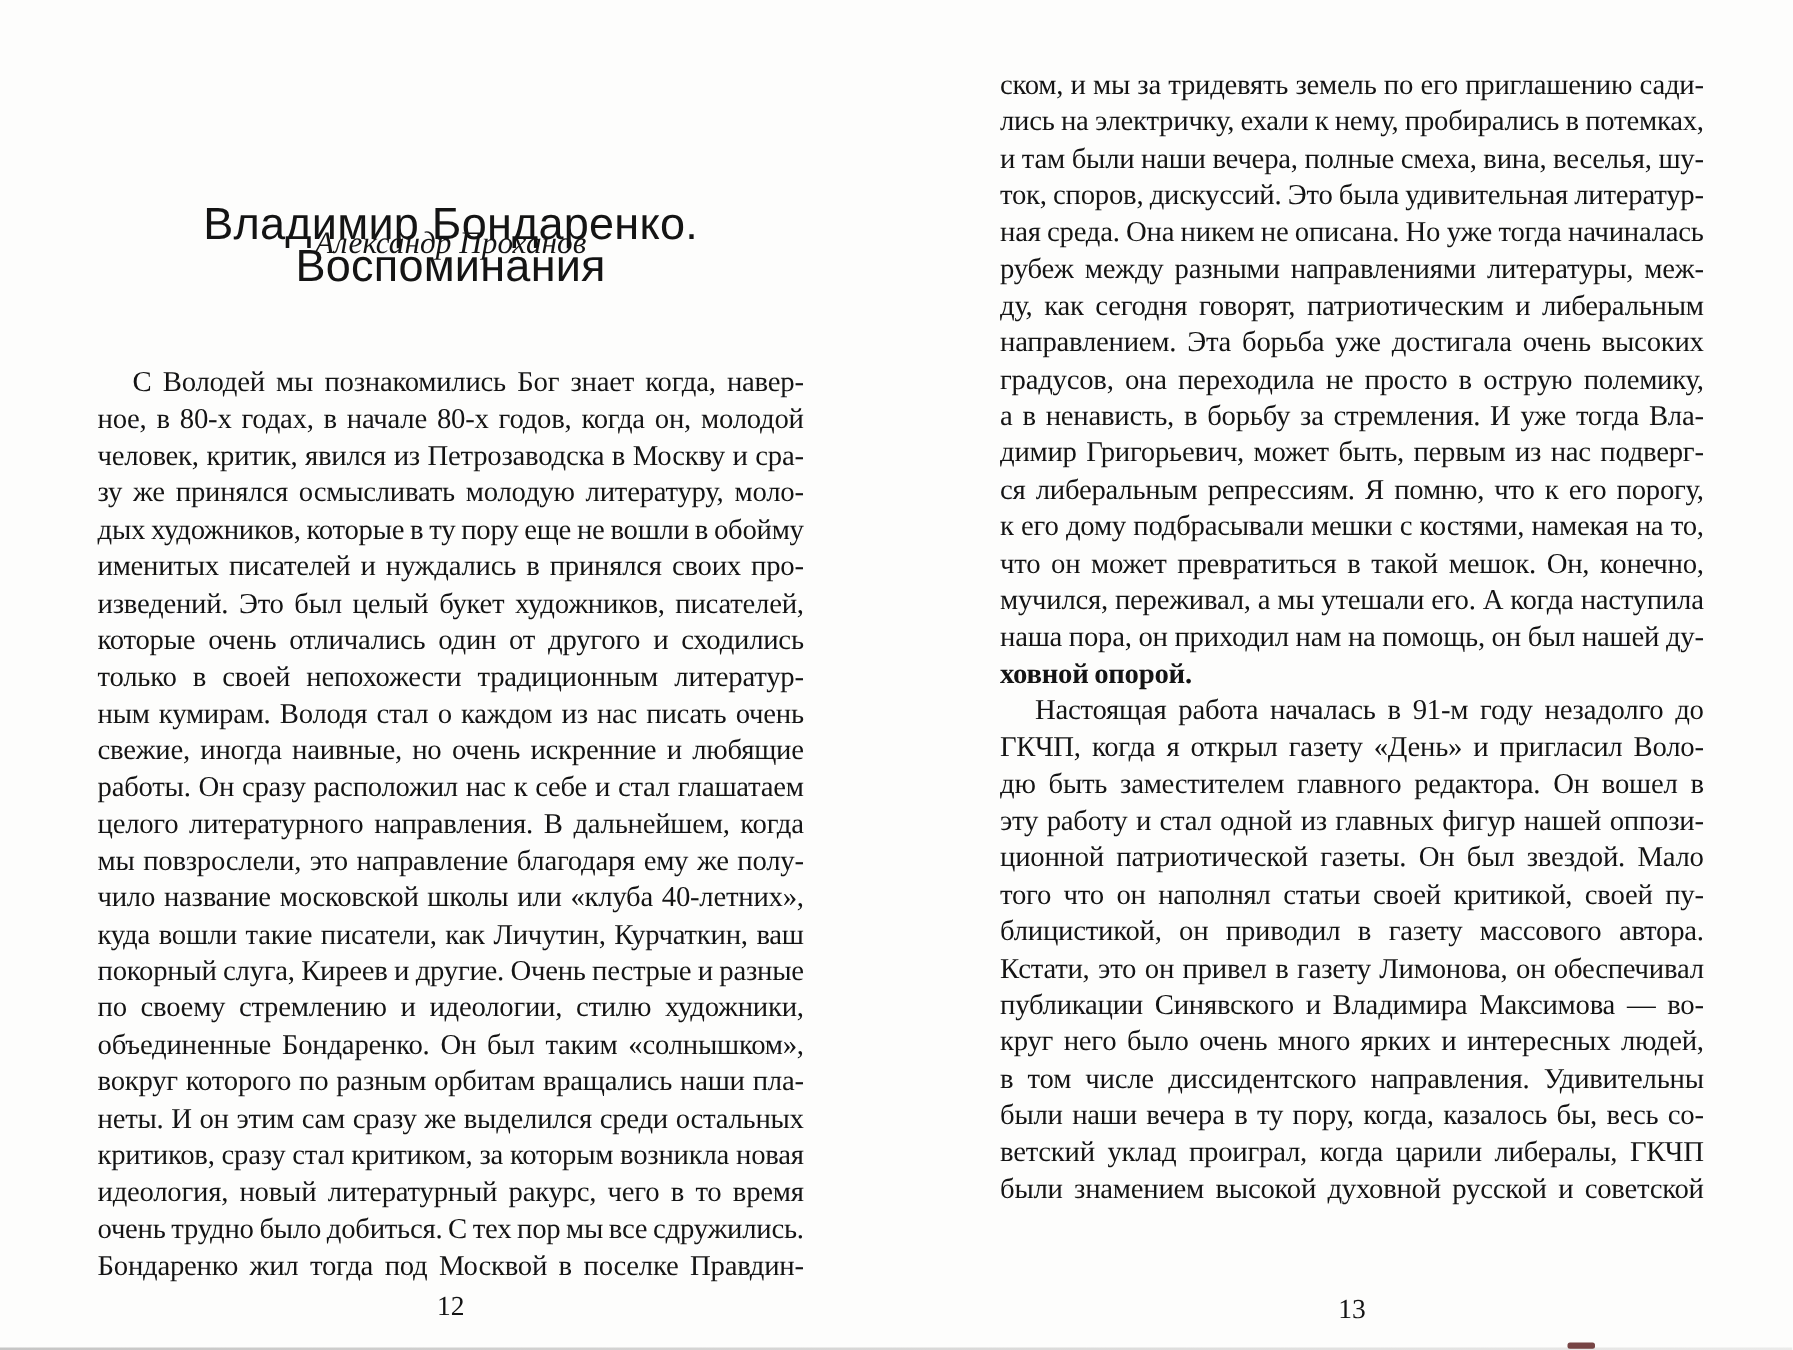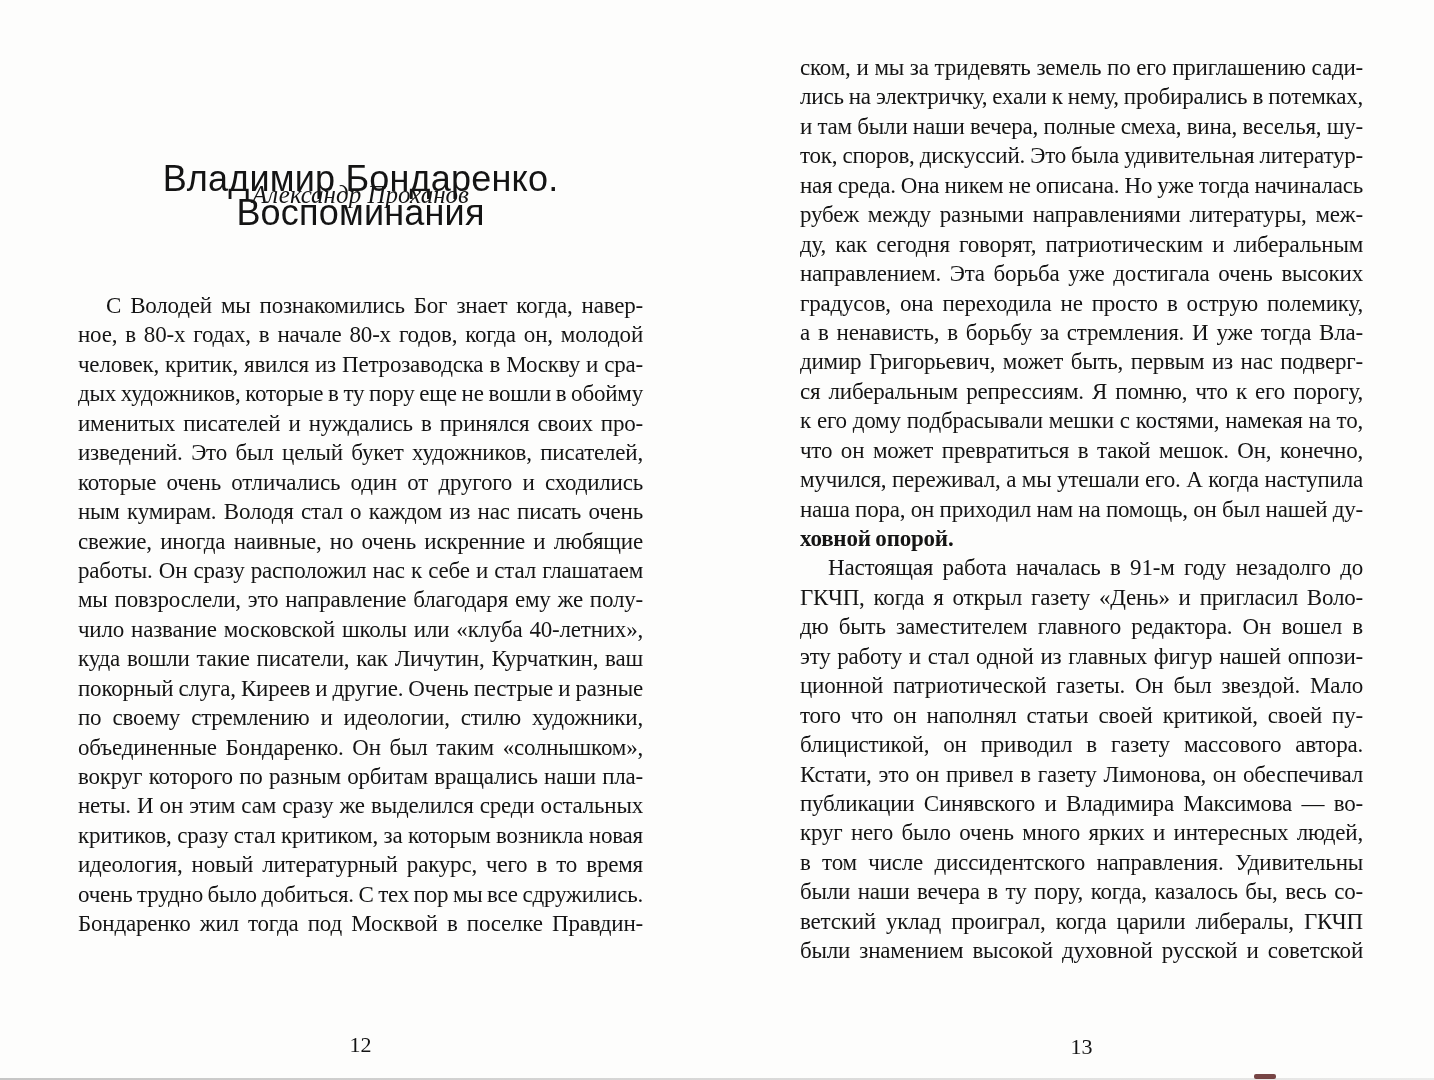--- a/index.html
+++ b/index.html
@@ -95,27 +95,30 @@
 
   <h1 class="chapter-title">
     <span>Владимир Бондаренко.</span>
     <span>Воспоминания</span>
   </h1>
 
   <div id="body-left" class="body-block">
       <div class="line indent">С Володей мы познакомились Бог знает когда, навер-</div>
       <div class="line">ное, в 80-х годах, в начале 80-х годов, когда он, молодой</div>
       <div class="line">человек, критик, явился из Петрозаводска в Москву и сра-</div>
+      <div class="line">зу же принялся осмысливать молодую литературу, моло-</div>
       <div class="line">дых художников, которые в ту пору еще не вошли в обойму</div>
       <div class="line">именитых писателей и нуждались в принялся своих про-</div>
       <div class="line">изведений. Это был целый букет художников, писателей,</div>
       <div class="line">которые очень отличались один от другого и сходились</div>
+      <div class="line">только в своей непохожести традиционным литератур-</div>
       <div class="line">ным кумирам. Володя стал о каждом из нас писать очень</div>
       <div class="line">свежие, иногда наивные, но очень искренние и любящие</div>
       <div class="line">работы. Он сразу расположил нас к себе и стал глашатаем</div>
+      <div class="line">целого литературного направления. В дальнейшем, когда</div>
       <div class="line">мы повзрослели, это направление благодаря ему же полу-</div>
       <div class="line">чило название московской школы или «клуба 40-летних»,</div>
       <div class="line">куда вошли такие писатели, как Личутин, Курчаткин, ваш</div>
       <div class="line">покорный слуга, Киреев и другие. Очень пестрые и разные</div>
       <div class="line">по своему стремлению и идеологии, стилю художники,</div>
       <div class="line">объединенные Бондаренко. Он был таким «солнышком»,</div>
       <div class="line">вокруг которого по разным орбитам вращались наши пла-</div>
       <div class="line">неты. И он этим сам сразу же выделился среди остальных</div>
       <div class="line">критиков, сразу стал критиком, за которым возникла новая</div>
       <div class="line">идеология, новый литературный ракурс, чего в то время</div>

